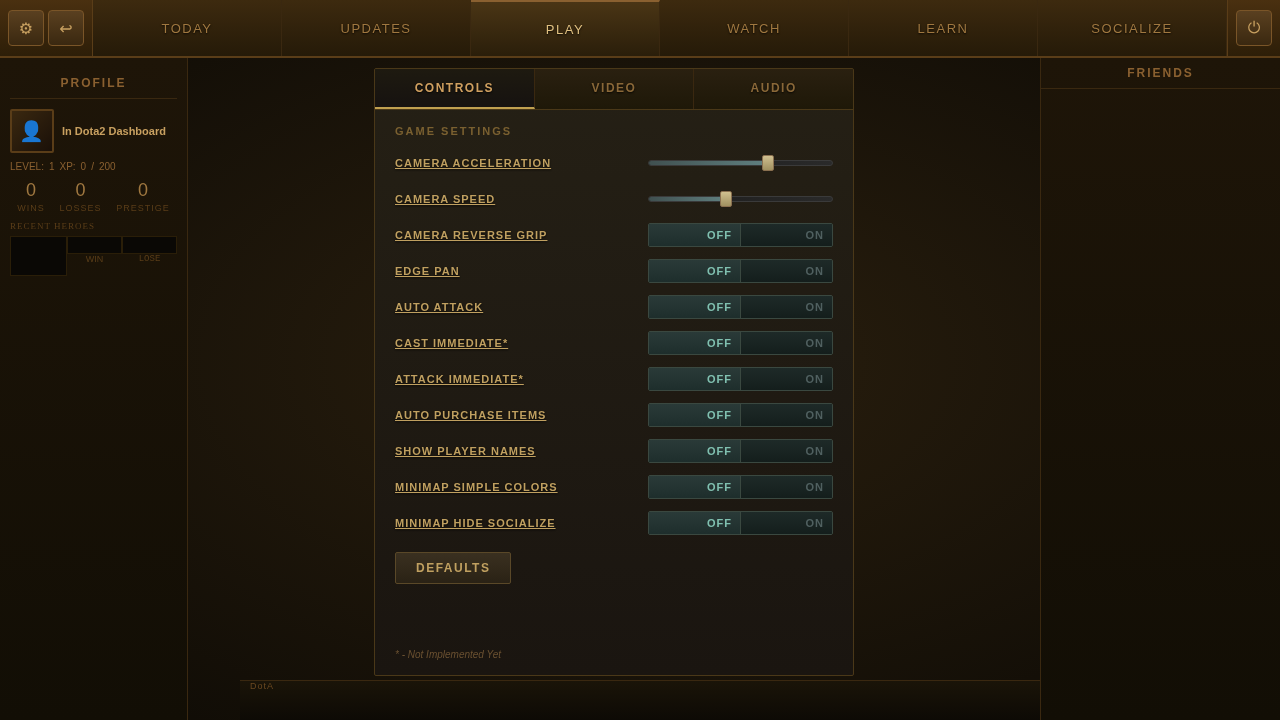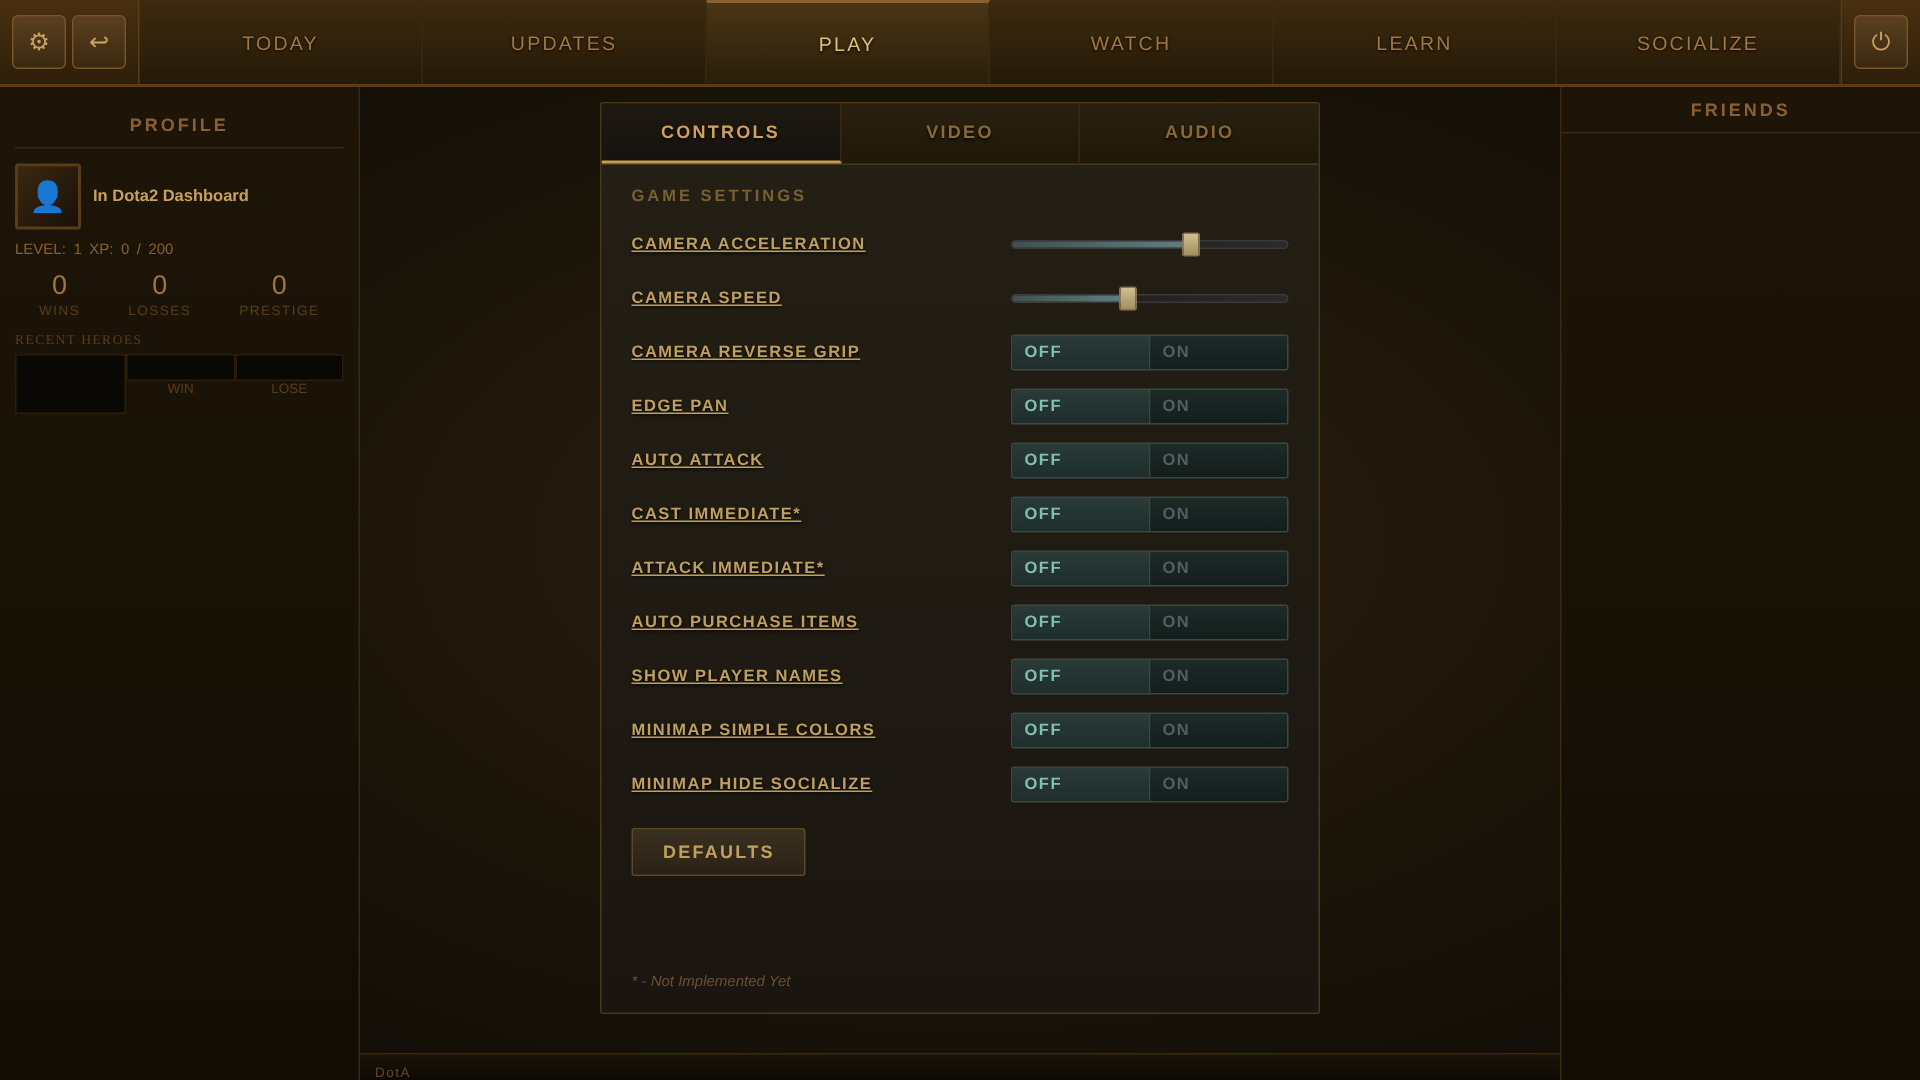--- a/index.html
+++ b/index.html
@@ -98,21 +98,21 @@
       position: absolute;
       top: 58px;
       left: 0;
       right: 0;
       bottom: 0;
       display: flex;
     }
 
     
     .left-panel {
-      width: 240px;
+      width: 188px;
       background: linear-gradient(180deg, #1e1508 0%, #120e05 100%);
       border-right: 1px solid #3a2810;
       padding: 10px;
       flex-shrink: 0;
     }
 
     .panel-title {
       color: #8a6030;
       font-size: 12px;
       font-weight: bold;
@@ -306,21 +306,21 @@
       display: flex;
       border: 1px solid #3a4840;
       border-radius: 2px;
       overflow: hidden;
       width: 185px;
     }
 
     .toggle-btn {
       flex: 1;
       padding: 5px 8px;
-      text-align: left;
+      text-align: right;
       font-size: 11px;
       font-weight: bold;
       letter-spacing: 1px;
       cursor: pointer;
     }
 
     .toggle-off {
       background: linear-gradient(180deg, #1e2a28 0%, #141e1c 100%);
       color: #506060;
       border-right: 1px solid #3a4840;
@@ -370,25 +370,25 @@
       border-left: 1px solid #3a2810;
       flex-shrink: 0;
     }
 
     
     .bottom-bar {
       position: absolute;
       bottom: 0;
       left: 240px;
       right: 240px;
-      height: 18px;
+      height: 40px;
       background: linear-gradient(180deg, #1a1408 0%, #0d0a05 100%);
       border-top: 1px solid #3a2810;
       display: flex;
-      align-items: flex-end;
+      align-items: flex-start;
       padding: 0 10px;
       gap: 10px;
     }
 
     .dota-badge {
       color: #6a4820;
       font-size: 9px;
       letter-spacing: 1px;
     }
   </style>
@@ -470,21 +470,21 @@
     </div>
 
     <div style="display:flex; gap:0; margin-top:5px;">
       <div style="flex:1; height:40px; background:#0a0805; border:1px solid #2a1e08;"></div>
       <div style="flex:1;">
         <div style="height:18px; background:#0a0805; border:1px solid #2a1e08;"></div>
         <div style="color:#5a3d18; font-size:9px; text-align:center;">WIN</div>
       </div>
       <div style="flex:1;">
         <div style="height:18px; background:#0a0805; border:1px solid #2a1e08;"></div>
-        <div style="color:#5a3d18; font-size:9px; text-align:center;">LOSE</div>
+        <div style="color:#5a3d18; font-size:9px; text-align:center;font-family:Liberation Mono, monospace;">LOSE</div>
       </div>
     </div>
   </div>
 
   <div class="main-panel">
     <div class="settings-window">
 
       <div class="settings-tabs">
         <div class="settings-tab active">
           <span>CONTROLS</span>

